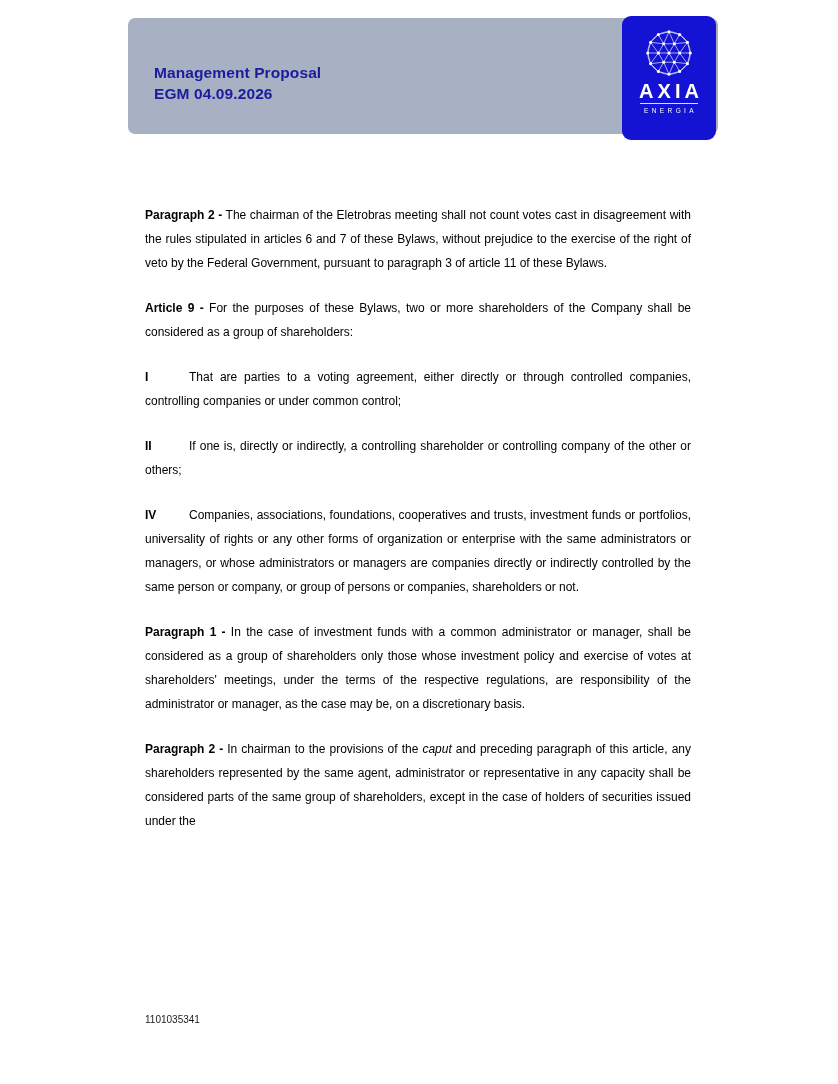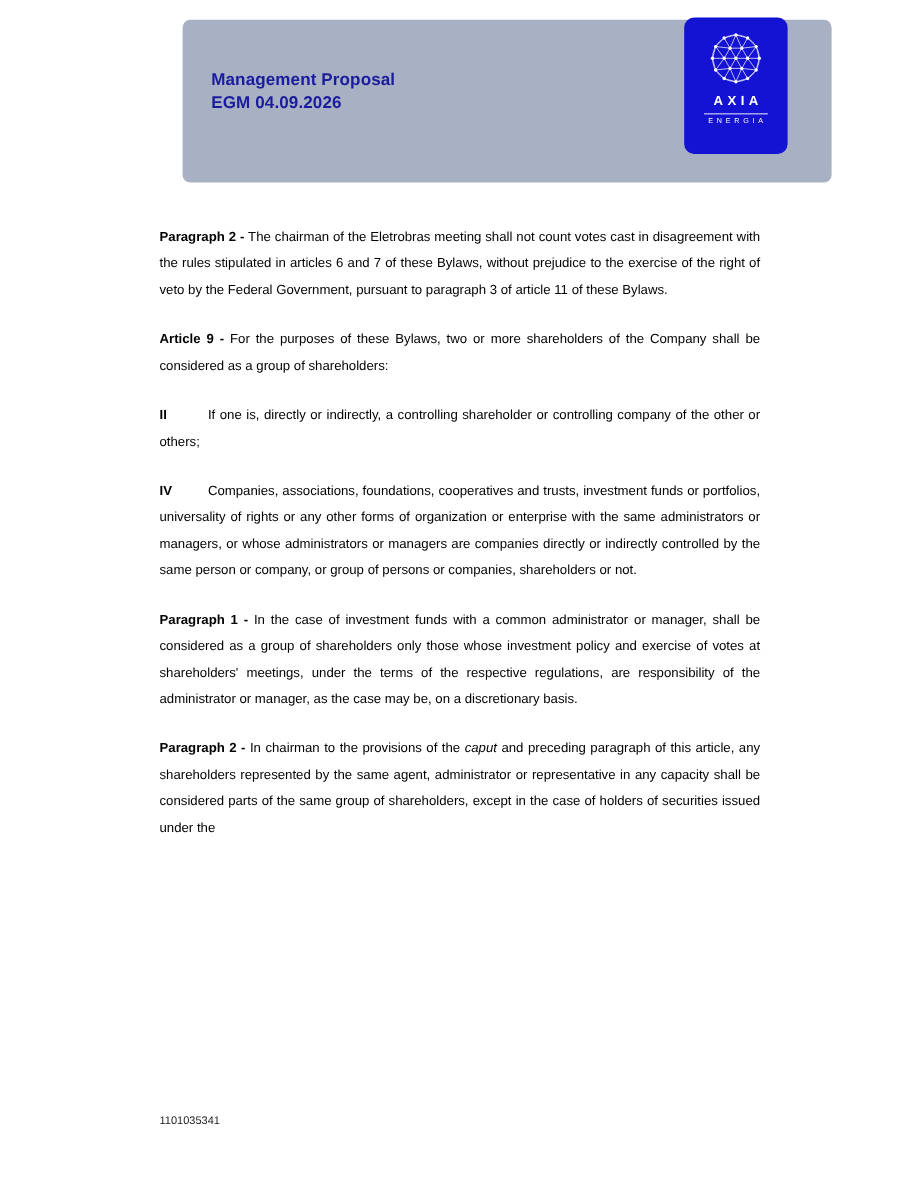--- a/index.html
+++ b/index.html
@@ -9,24 +9,23 @@
     width: 838px;
     height: 1084px;
     background: #ffffff;
     font-family: "Liberation Sans", sans-serif;
     overflow: hidden;
   }
   
   .banner {
     position: absolute;
     left: 128px; top: 18px;
-    width: 590px; height: 148px;
+    width: 590px; height: 116px;
     background: var(--banner-bg, #a8b1c3);
     border-radius: 7px;
-    margin-left: 38px;
   }
   .banner-title {
     position: absolute;
     left: 26px; top: 44px;
     font-weight: bold;
     font-size: 15.5px;
     line-height: 21px;
     color: var(--title-text, #1b1b9d);
     letter-spacing: 0.1px;
   }
@@ -39,21 +38,21 @@
     border-radius: 9px;
     display: flex;
     flex-direction: column;
     align-items: center;
     padding-top: 8px;
   }
   .logo-sphere { width: 58px; height: 58px; }
   .logo-brand {
     color: #ffffff;
     font-weight: bold;
-    font-size: 12px;
+    font-size: 20px;
     letter-spacing: 4px;
     padding-left: 4px;
     margin-top: 1px;
     line-height: 17px;
   }
   .logo-rule {
     width: 58px; height: 1px;
     background: rgba(255,255,255,0.85);
     margin-top: 3px;
   }
@@ -139,20 +138,21 @@
     <div class="logo-rule"></div>
     <div class="logo-sub">ENERGIA</div>
   </div>
 
   <div class="content">
 
     <p class="para"><b>Paragraph 2 -</b> <span>The chairman of the Eletrobras meeting shall not count votes cast in disagreement with the rules stipulated in articles 6 and 7 of these Bylaws, without prejudice to the exercise of the right of veto by the Federal Government, pursuant to paragraph 3 of article 11 of these Bylaws.</span></p>
 
     <p class="para"><b>Article 9 -</b> <span>For the purposes of these Bylaws, two or more shareholders of the Company shall be considered as a group of shareholders:</span></p>
 
+    <p class="para"><b class="num-label">I</b><span>That are parties to a voting agreement, either directly or through controlled companies, controlling companies or under common control;</span></p>
 
     <p class="para"><b class="num-label">II</b><span>If one is, directly or indirectly, a controlling shareholder or controlling company of the other or others;</span></p>
 
 
     <p class="para"><b class="num-label">IV</b><span>Companies, associations, foundations, cooperatives and trusts, investment funds or portfolios, universality of rights or any other forms of organization or enterprise with the same administrators or managers, or whose administrators or managers are companies directly or indirectly controlled by the same person or company, or group of persons or companies, shareholders or not.</span></p>
 
     <p class="para"><b>Paragraph 1 -</b> <span>In the case of investment funds with a common administrator or manager, shall be considered as a group of shareholders only those whose investment policy and exercise of votes at shareholders' meetings, under the terms of the respective regulations, are responsibility of the administrator or manager, as the case may be, on a discretionary basis.</span></p>
 
     <p class="para"><b>Paragraph 2 -</b> <span>In chairman to the provisions of the </span><i>caput</i><span> and preceding paragraph of this article, any shareholders represented by the same agent, administrator or representative in any capacity shall be considered parts of the same group of shareholders, except in the case of holders of securities issued under the</span></p>
 

